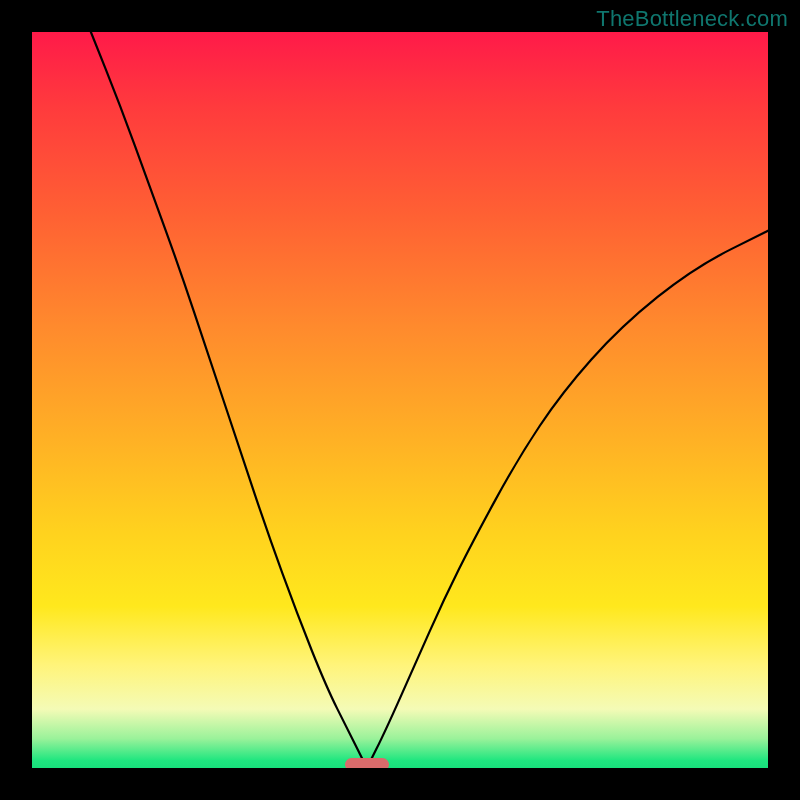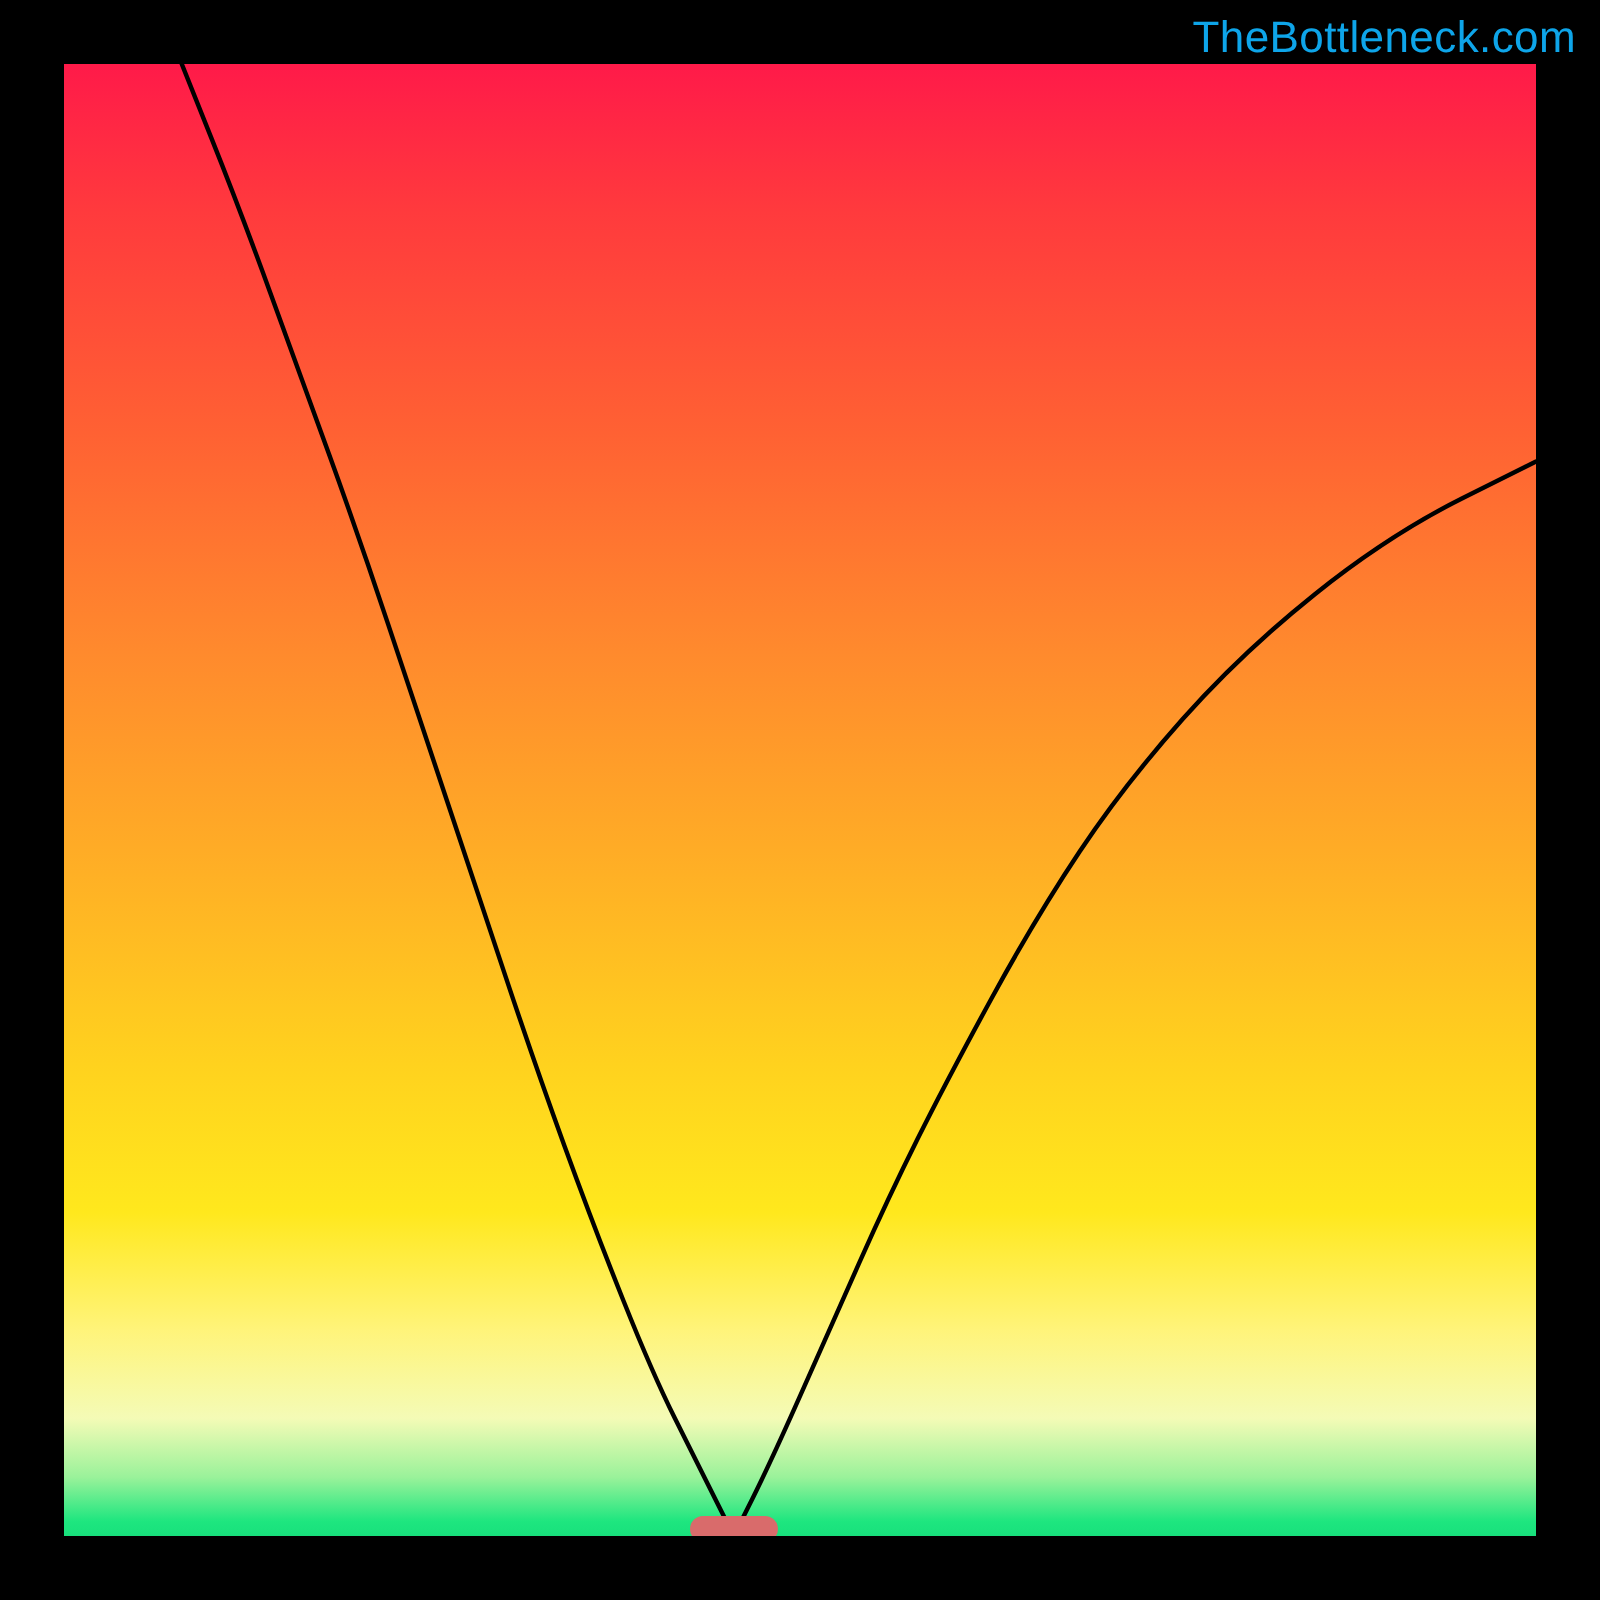--- a/index.html
+++ b/index.html
@@ -14,21 +14,21 @@
   .outer {
     width: 800px;
     height: 800px;
     background: #000;
     position: relative;
   }
   .watermark {
     position: absolute;
     top: 6px;
     right: 12px;
-    color: #0ea5e9;
+    color: #0f766e;
     font-size: 22px;
     font-weight: 500;
     letter-spacing: 0.2px;
     user-select: none;
   }
   .plot-area {
     position: absolute;
     left: 32px;
     top: 32px;
     width: 736px;

